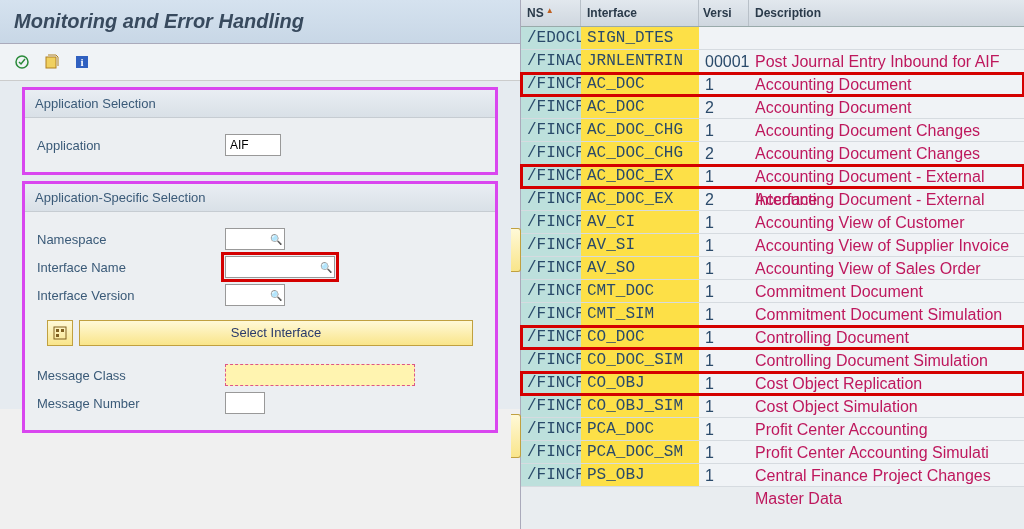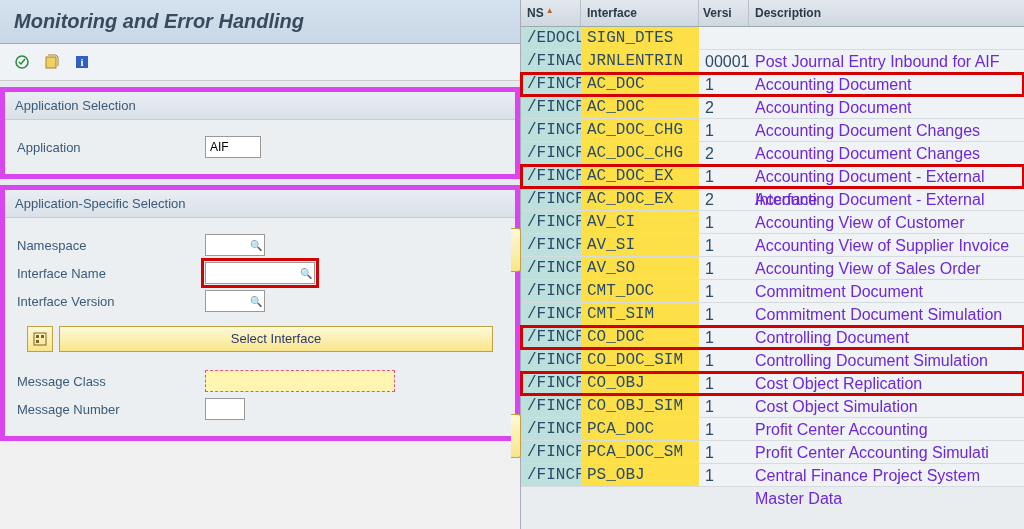--- a/index.html
+++ b/index.html
@@ -40,22 +40,22 @@
     background: #f0f3f6;
     border-bottom: 1px solid #ccc;
   }
   .tb-icon {
     width: 20px; height: 20px;
     display: flex; align-items: center; justify-content: center;
     border: 1px solid transparent;
     cursor: pointer;
   }
   .panel {
-    margin: 6px 0;
-    border: 5px solid #d946ef;
+    margin: 6px 22px;
+    border: 3px solid #d946ef;
   }
   .panel-header {
     background: linear-gradient(#e9eef3,#d9e0e7);
     padding: 6px 10px;
     font-size: 13px;
     color: #3a5a78;
     border-bottom: 1px solid #c6ccd2;
   }
   .panel-body {
     background: #eceff2;
@@ -156,21 +156,21 @@
   .grid-row {
     display: flex;
     height: 23px;
     line-height: 23px;
     font-size: 16px;
     border-bottom: 1px solid #d6dbe0;
   }
   .c-ns  { width: 60px;  padding: 0 6px; background:#bde0dc; color:#2a4a6a; font-family: "Courier New", monospace;}
   .c-if  { width: 118px; padding: 0 6px; background:#fde047; color:#2a4a6a; font-family: "Courier New", monospace;}
   .c-ver { width: 50px;  padding: 0 6px; text-align:left; color:#2a4a6a; background:#f0f3f6;}
-  .c-des { flex:1;       padding: 0 6px; color:#6d28d9; background:#f0f3f6;}
+  .c-des { flex:1;       padding: 0 6px; color:#be185d; background:#f0f3f6;}
   .row-hl {
     outline: 3px solid #d40000;
     outline-offset: -2px;
     position: relative;
     z-index: 2;
   }
   .bracket-tab {
     position:absolute;
     width:10px; height:44px;
     background: linear-gradient(#fff9d8,#f9e58a);
@@ -392,19 +392,19 @@
       <div class="grid-row">
         <div class="c-ns">/FINCF</div>
         <div class="c-if">PCA_DOC_SM</div>
         <div class="c-ver">1</div>
         <div class="c-des">Profit Center Accounting Simulati</div>
       </div>
       <div class="grid-row">
         <div class="c-ns">/FINCF</div>
         <div class="c-if">PS_OBJ</div>
         <div class="c-ver">1</div>
-        <div class="c-des">Central Finance Project System Master Data</div>
+        <div class="c-des">Central Finance Project Changes Master Data</div>
       </div>
     </div>
 
   <div class="bracket-tab" style="left:-10px; top:228px"></div>
   <div class="bracket-tab" style="left:-10px; top:414px"></div>
 </div>
 
 </body></html>

